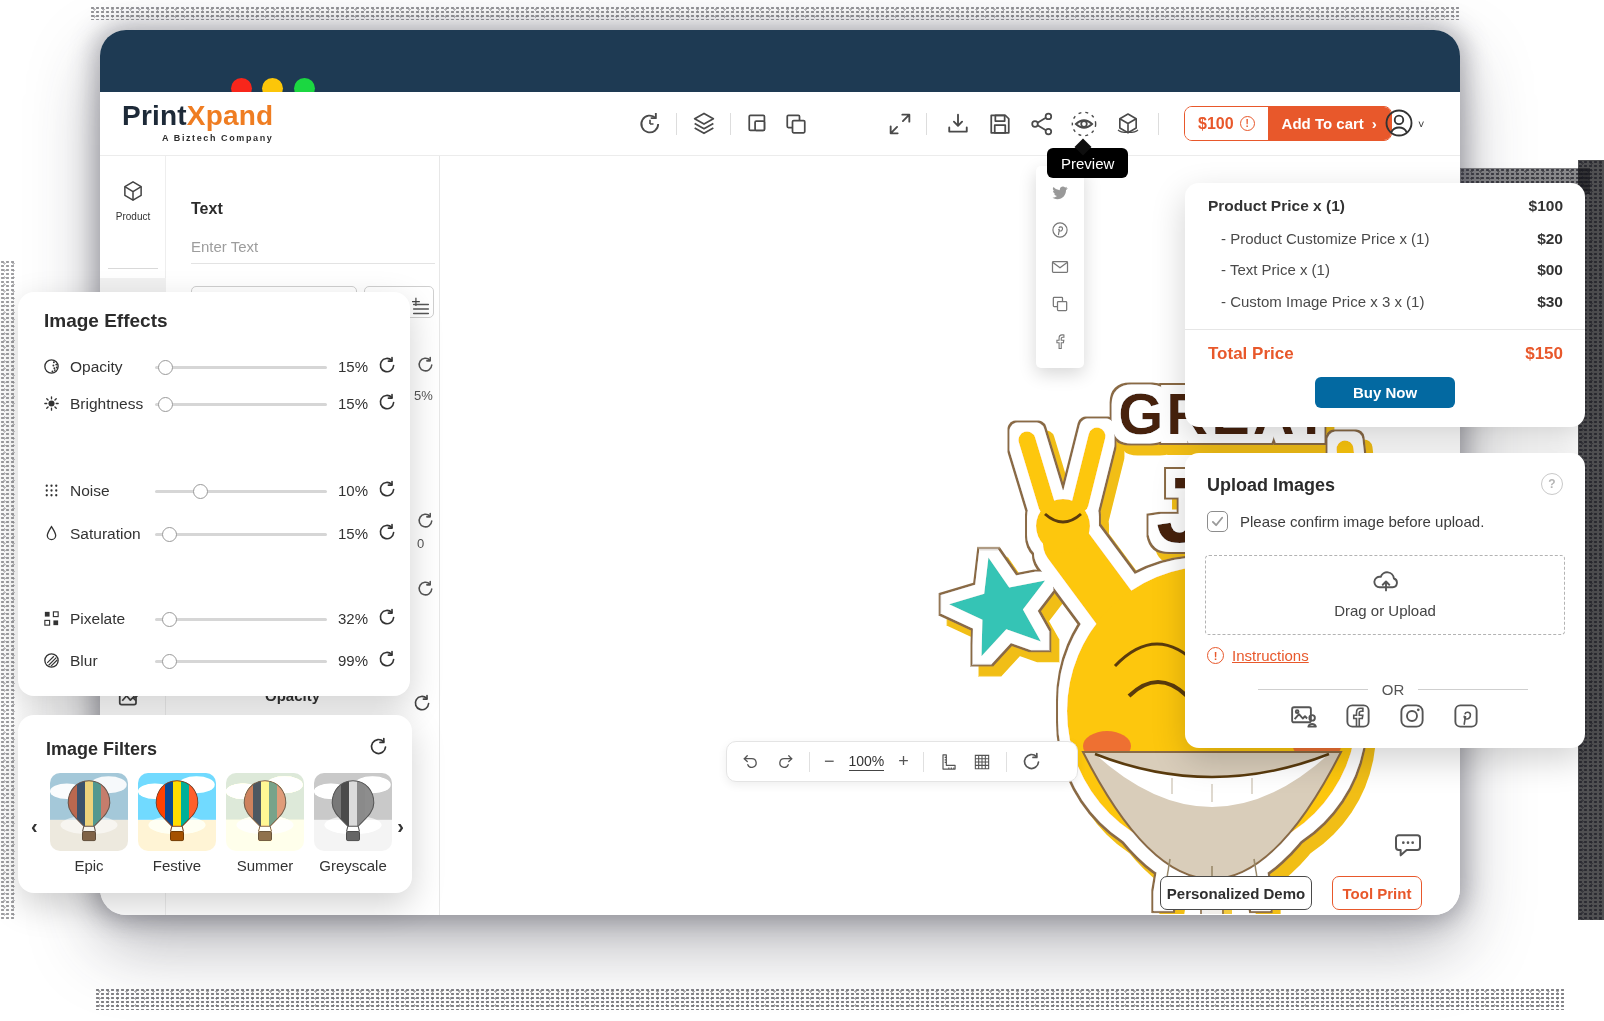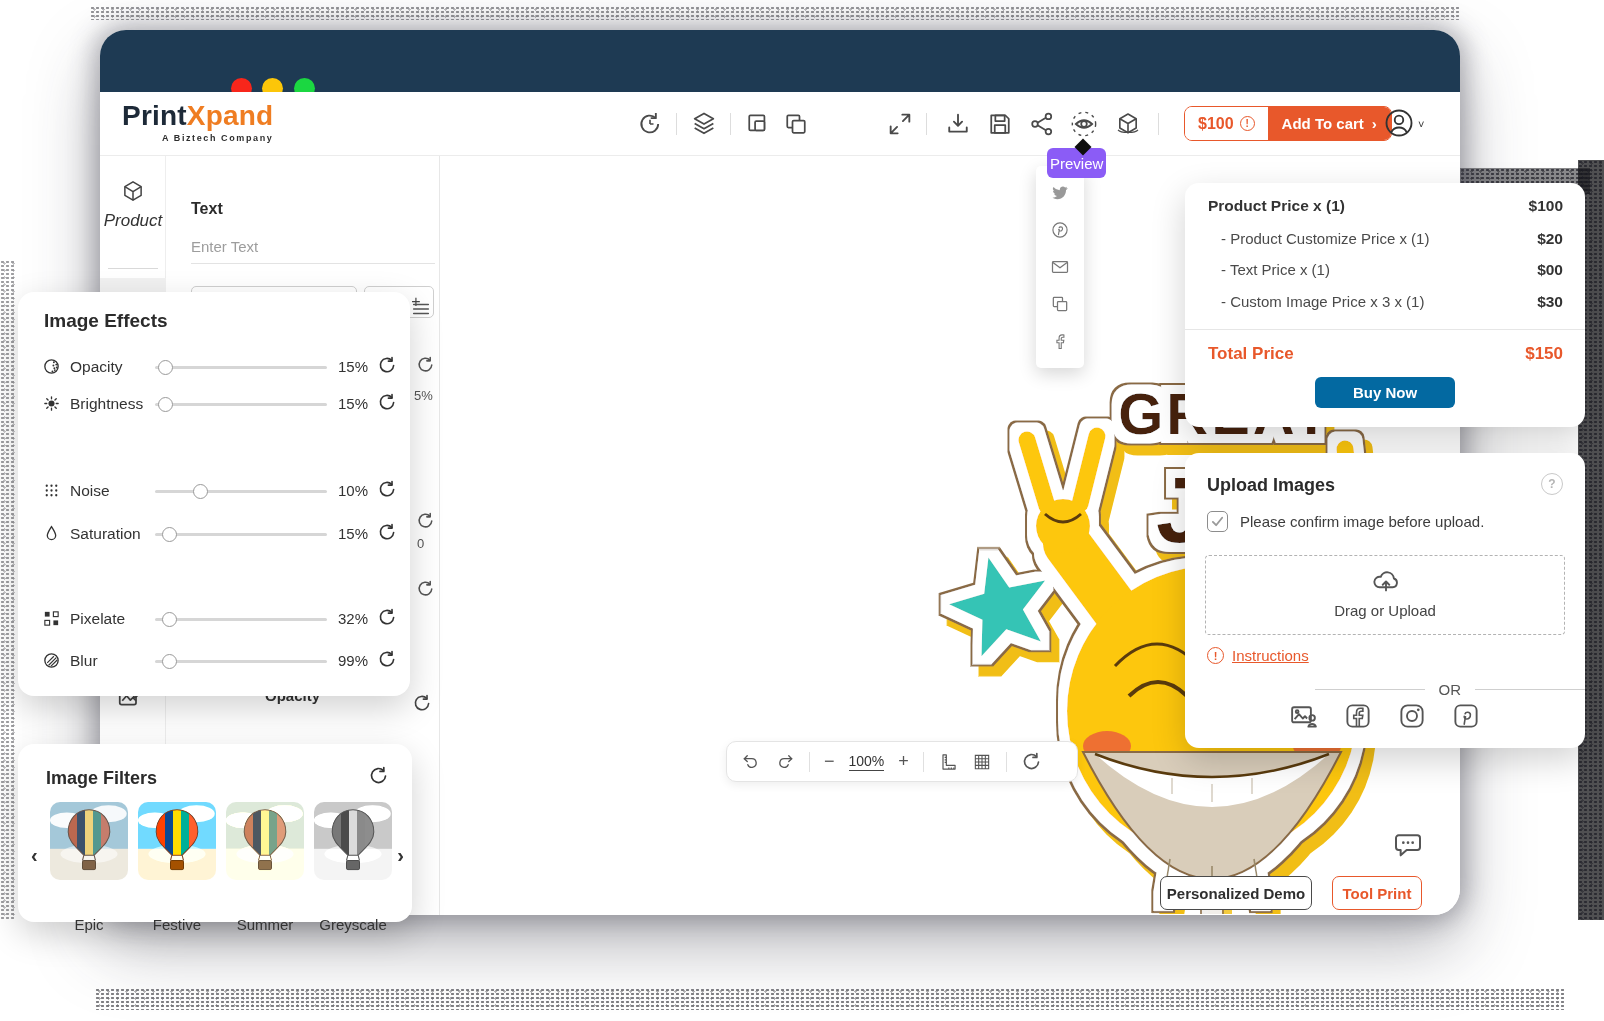--- a/index.html
+++ b/index.html
@@ -43,21 +43,21 @@
   .price-badge .cart{display:flex;align-items:center;gap:8px;padding:0 14px;background:#E8582B;color:#fff;font-weight:800;font-size:15px;}
   .info-circ{display:inline-flex;align-items:center;justify-content:center;width:15px;height:15px;border:1.4px solid #E8582B;border-radius:50%;font-size:10px;font-weight:800;color:#E8582B;}
   .avatar{position:absolute;left:1284px;top:16px;width:30px;height:30px;color:#333;}
   .avatar svg{width:30px;height:30px;}
   .av-chev{position:absolute;left:1318px;top:26px;font-size:11px;color:#333;}
 
   
   .rail{position:absolute;left:0;top:126px;width:66px;height:759px;background:#fff;border-right:1px solid #eee;}
   .rail-item{position:absolute;left:0;width:66px;text-align:center;color:#3c3c3c;}
   .rail-item svg{width:26px;height:26px;color:#444;}
-  .rail-item .rlabel{display:block;font-size:17px;margin-top:3px;color:#333;font-style:italic;}
+  .rail-item .rlabel{display:block;font-size:10px;margin-top:3px;color:#333;}
   .rail-sep{position:absolute;left:8px;top:112px;width:50px;height:1px;background:#d9d9d9;}
   .rail-item.sel{background:#f1f1f1;padding:10px 0 14px;}
 
   
   .textpanel{position:absolute;left:66px;top:126px;width:274px;height:759px;background:#fff;border-right:1px solid #e7e7e7;}
   .tp-title{position:absolute;left:25px;top:44px;font-size:16px;font-weight:700;color:#2b2b2b;}
   .q-circ{position:absolute;display:flex;align-items:center;justify-content:center;width:22px;height:22px;border:1.4px solid #c9c9c9;border-radius:50%;color:#b5b5b5;font-size:12px;font-weight:700;}
   .tp-q{left:316px;top:41px;}
   .tp-input{position:absolute;left:25px;top:78px;width:244px;border:none;border-bottom:1px solid #e3e3e3;font-size:15px;color:#333;padding:4px 0 8px;outline:none;background:transparent;}
   .tp-input::placeholder{color:#9d9d9d;}
@@ -80,21 +80,21 @@
 
   
   .canvas{position:absolute;left:340px;top:126px;width:1020px;height:759px;background:#fff;}
   .sticker{position:absolute;left:485px;top:198px;width:545px;height:560px;}
 
   
   .sharestrip{position:absolute;left:936px;top:136px;width:48px;height:202px;background:#fff;border-radius:5px;
     box-shadow:0 6px 18px rgba(0,0,0,.16);display:flex;flex-direction:column;align-items:center;justify-content:space-evenly;z-index:8;}
   .sharestrip .sic{width:20px;height:20px;color:#777;}
   .sharestrip svg{width:20px;height:20px;}
-  .tooltip{position:absolute;left:947px;top:118px;height:30px;padding:0 3px;background:#8b5cf6;color:#fff;font-size:15px;border-radius:6px;display:flex;align-items:center;z-index:9;}
+  .tooltip{position:absolute;left:947px;top:118px;height:30px;padding:0 14px;background:#000000;color:#fff;font-size:15px;border-radius:6px;display:flex;align-items:center;z-index:9;}
   .tooltip .arrow{position:absolute;left:30px;top:-7px;width:12px;height:12px;background:#0e0e0e;transform:rotate(45deg);}
 
   
   .zoombar{position:absolute;left:626px;top:711px;width:352px;height:41px;background:#fff;border:1px solid #e4e4e4;border-radius:10px;
     box-shadow:0 3px 10px rgba(0,0,0,.07);display:flex;align-items:center;padding:0 14px;gap:14px;z-index:7;}
   .zoombar .zic{width:20px;height:20px;color:#555;display:flex;}
   .zoombar svg{width:20px;height:20px;}
   .zoombar .zdiv{width:1px;height:20px;background:#e0e0e0;}
   .zoombar .zoomval{font-size:14px;color:#333;border-bottom:1.5px solid #444;padding-bottom:1px;}
   .zoombar .pm{font-size:18px;color:#555;}
@@ -115,30 +115,30 @@
   .fx-ic{position:absolute;left:24px;top:5px;width:19px;height:19px;color:#333;}
   .fx-ic svg{width:19px;height:19px;}
   .fx-label{position:absolute;left:52px;top:6px;font-size:15.5px;color:#333;}
   .fx-slider{position:absolute;left:137px;top:8px;width:172px;height:14px;}
   .fx-slider .track{position:absolute;left:0;top:6px;width:100%;height:3px;border-radius:2px;background:#d6d6d6;}
   .fx-handle{position:absolute;top:0;width:15px;height:15px;border-radius:50%;background:#fff;border:1.5px solid #9a9a9a;}
   .fx-val{position:absolute;right:42px;top:6px;width:44px;text-align:right;font-size:15px;color:#333;}
   .fx-reset{position:absolute;right:14px;top:4px;width:19px;height:19px;color:#333;}
   .fx-reset svg{width:19px;height:19px;}
 
-  .flt-panel{left:18px;top:744px;width:394px;height:178px;}
+  .flt-panel{left:18px;top:715px;width:394px;height:178px;}
   .flt-title{position:absolute;left:28px;top:24px;font-size:18px;font-weight:800;color:#2b2b2b;}
   .flt-reset{position:absolute;right:24px;top:22px;width:20px;height:20px;color:#333;}
   .flt-reset svg{width:20px;height:20px;}
   .flt-arrow{position:absolute;top:100px;font-size:20px;color:#333;font-weight:700;}
   .flt-arrow.prev{left:13px;}
   .flt-arrow.next{right:8px;}
   .thumb{position:absolute;top:58px;width:78px;height:78px;border-radius:10px;overflow:hidden;}
   .thumb svg{width:78px;height:78px;display:block;}
-  .thumb-label{position:absolute;top:142px;width:78px;text-align:center;font-size:15px;color:#333;margin-top:30px;}
+  .thumb-label{position:absolute;top:142px;width:78px;text-align:center;font-size:15px;color:#333;}
   .t0{left:32px;} .t1{left:120px;} .t2{left:208px;} .t3{left:296px;}
   .f-epic{filter:saturate(.62) contrast(.92) brightness(1.04);}
   .f-festive{filter:saturate(1.55) contrast(1.12);}
   .f-summer{filter:sepia(.55) saturate(.95) brightness(1.08);}
   .f-grey{filter:grayscale(1) brightness(1.05);}
 
   .pp-panel{left:1185px;top:183px;width:400px;height:244px;border-radius:14px;}
   .pp-row{position:absolute;left:0;width:100%;}
   .pp-label{position:absolute;left:23px;font-size:15.5px;font-weight:700;color:#333;}
   .pp-sublabel{position:absolute;left:36px;font-size:15px;color:#4a4a4a;}
@@ -156,21 +156,21 @@
   .checkbox{width:21px;height:21px;border:1.6px solid #8d8d8d;border-radius:5px;display:flex;align-items:center;justify-content:center;color:#9a9a9a;}
   .checkbox svg{width:13px;height:13px;}
   .checkrow .ctext{font-size:15px;color:#3c3c3c;}
   .dropzone{position:absolute;left:20px;top:102px;width:360px;height:80px;border:1.6px dashed #b3b3b3;border-radius:4px;}
   .dz-cloud{position:absolute;left:160px;top:10px;width:40px;height:30px;color:#555;}
   .dz-cloud svg{width:40px;height:30px;}
   .dz-label{position:absolute;left:0;top:46px;width:100%;text-align:center;font-size:15px;color:#444;}
   .instr{position:absolute;left:22px;top:194px;display:flex;align-items:center;gap:8px;}
   .warn-circ{width:17px;height:17px;border:1.6px solid #E8582B;border-radius:50%;color:#E8582B;font-size:11px;font-weight:800;display:flex;align-items:center;justify-content:center;}
   .instr a{font-size:15px;color:#E8582B;text-decoration:underline;}
-  .orrow{position:absolute;left:0;top:228px;width:100%;display:flex;align-items:center;justify-content:flex-end;gap:14px;padding-left:16px;}
+  .orrow{position:absolute;left:0;top:228px;width:100%;display:flex;align-items:center;justify-content:center;gap:14px;padding-left:16px;}
   .orrow .line{width:110px;height:1px;background:#cfcfcf;}
   .orrow .ortext{font-size:15px;color:#555;}
   .srcrow{position:absolute;left:0;top:248px;width:100%;display:flex;align-items:center;justify-content:center;gap:24px;}
   .srcrow .src{width:30px;height:30px;color:#555;}
   .srcrow svg{width:30px;height:30px;}
 </style>
 </head>
 <body>
 
 <svg width="0" height="0" style="position:absolute" aria-hidden="true">

